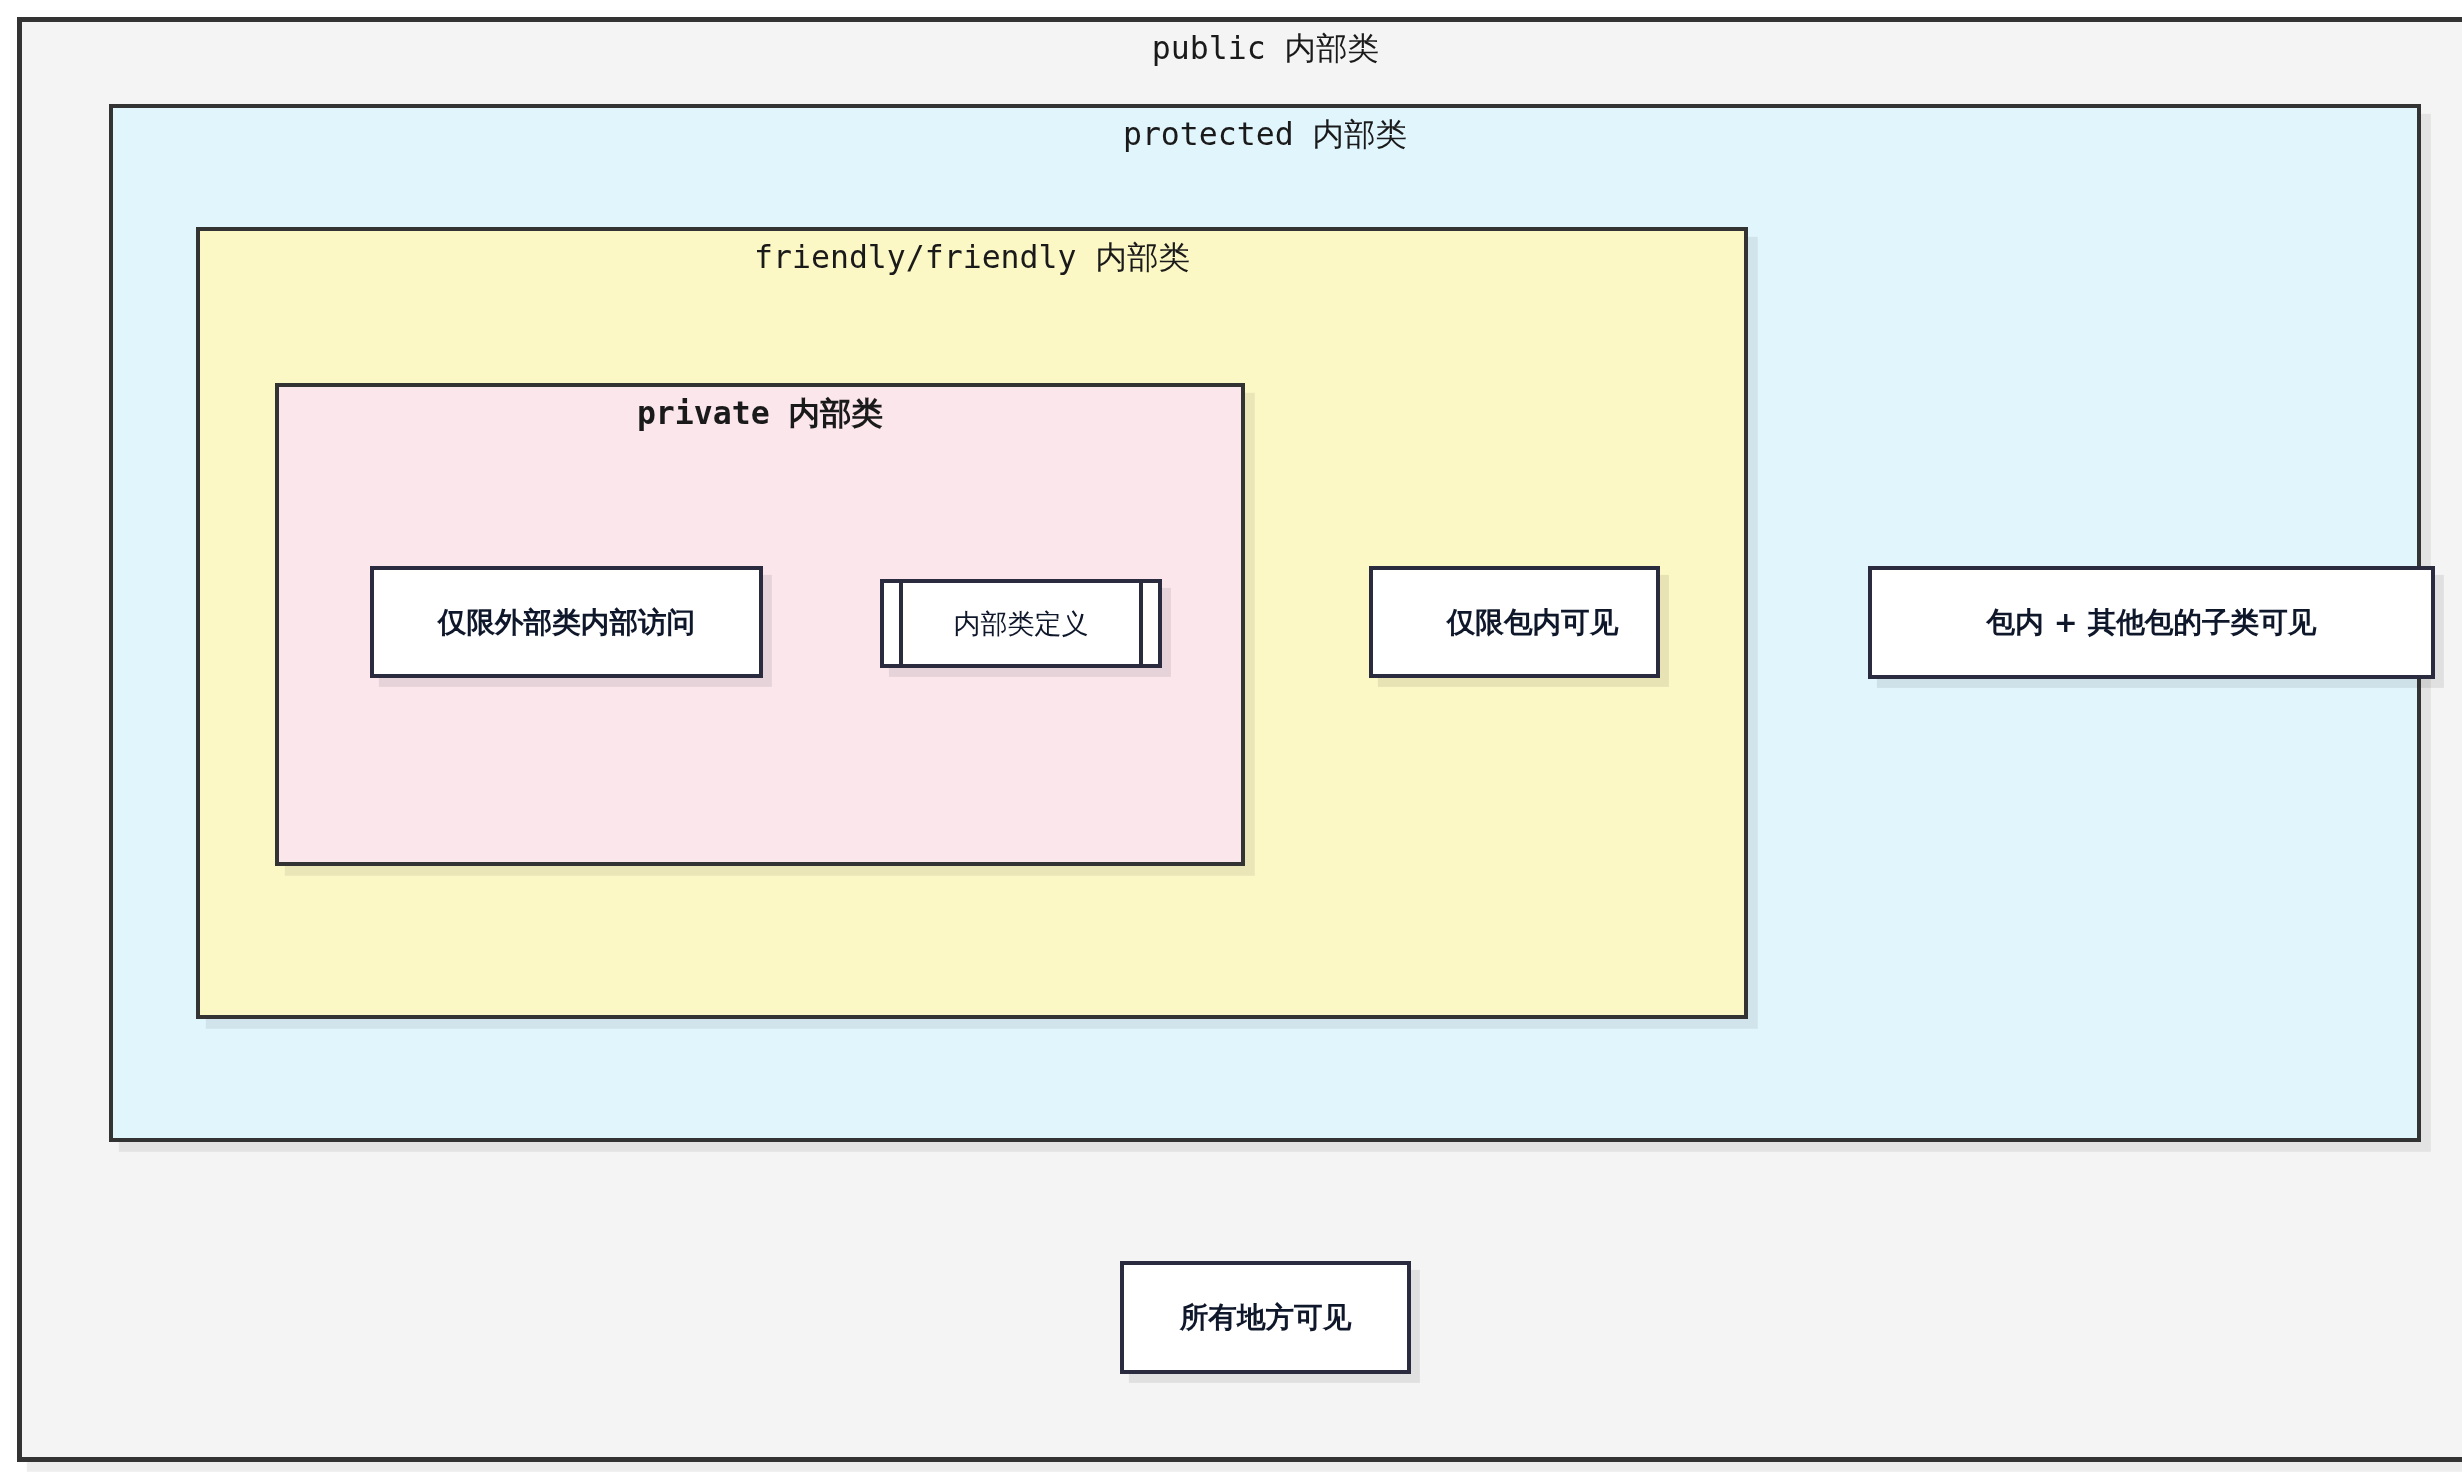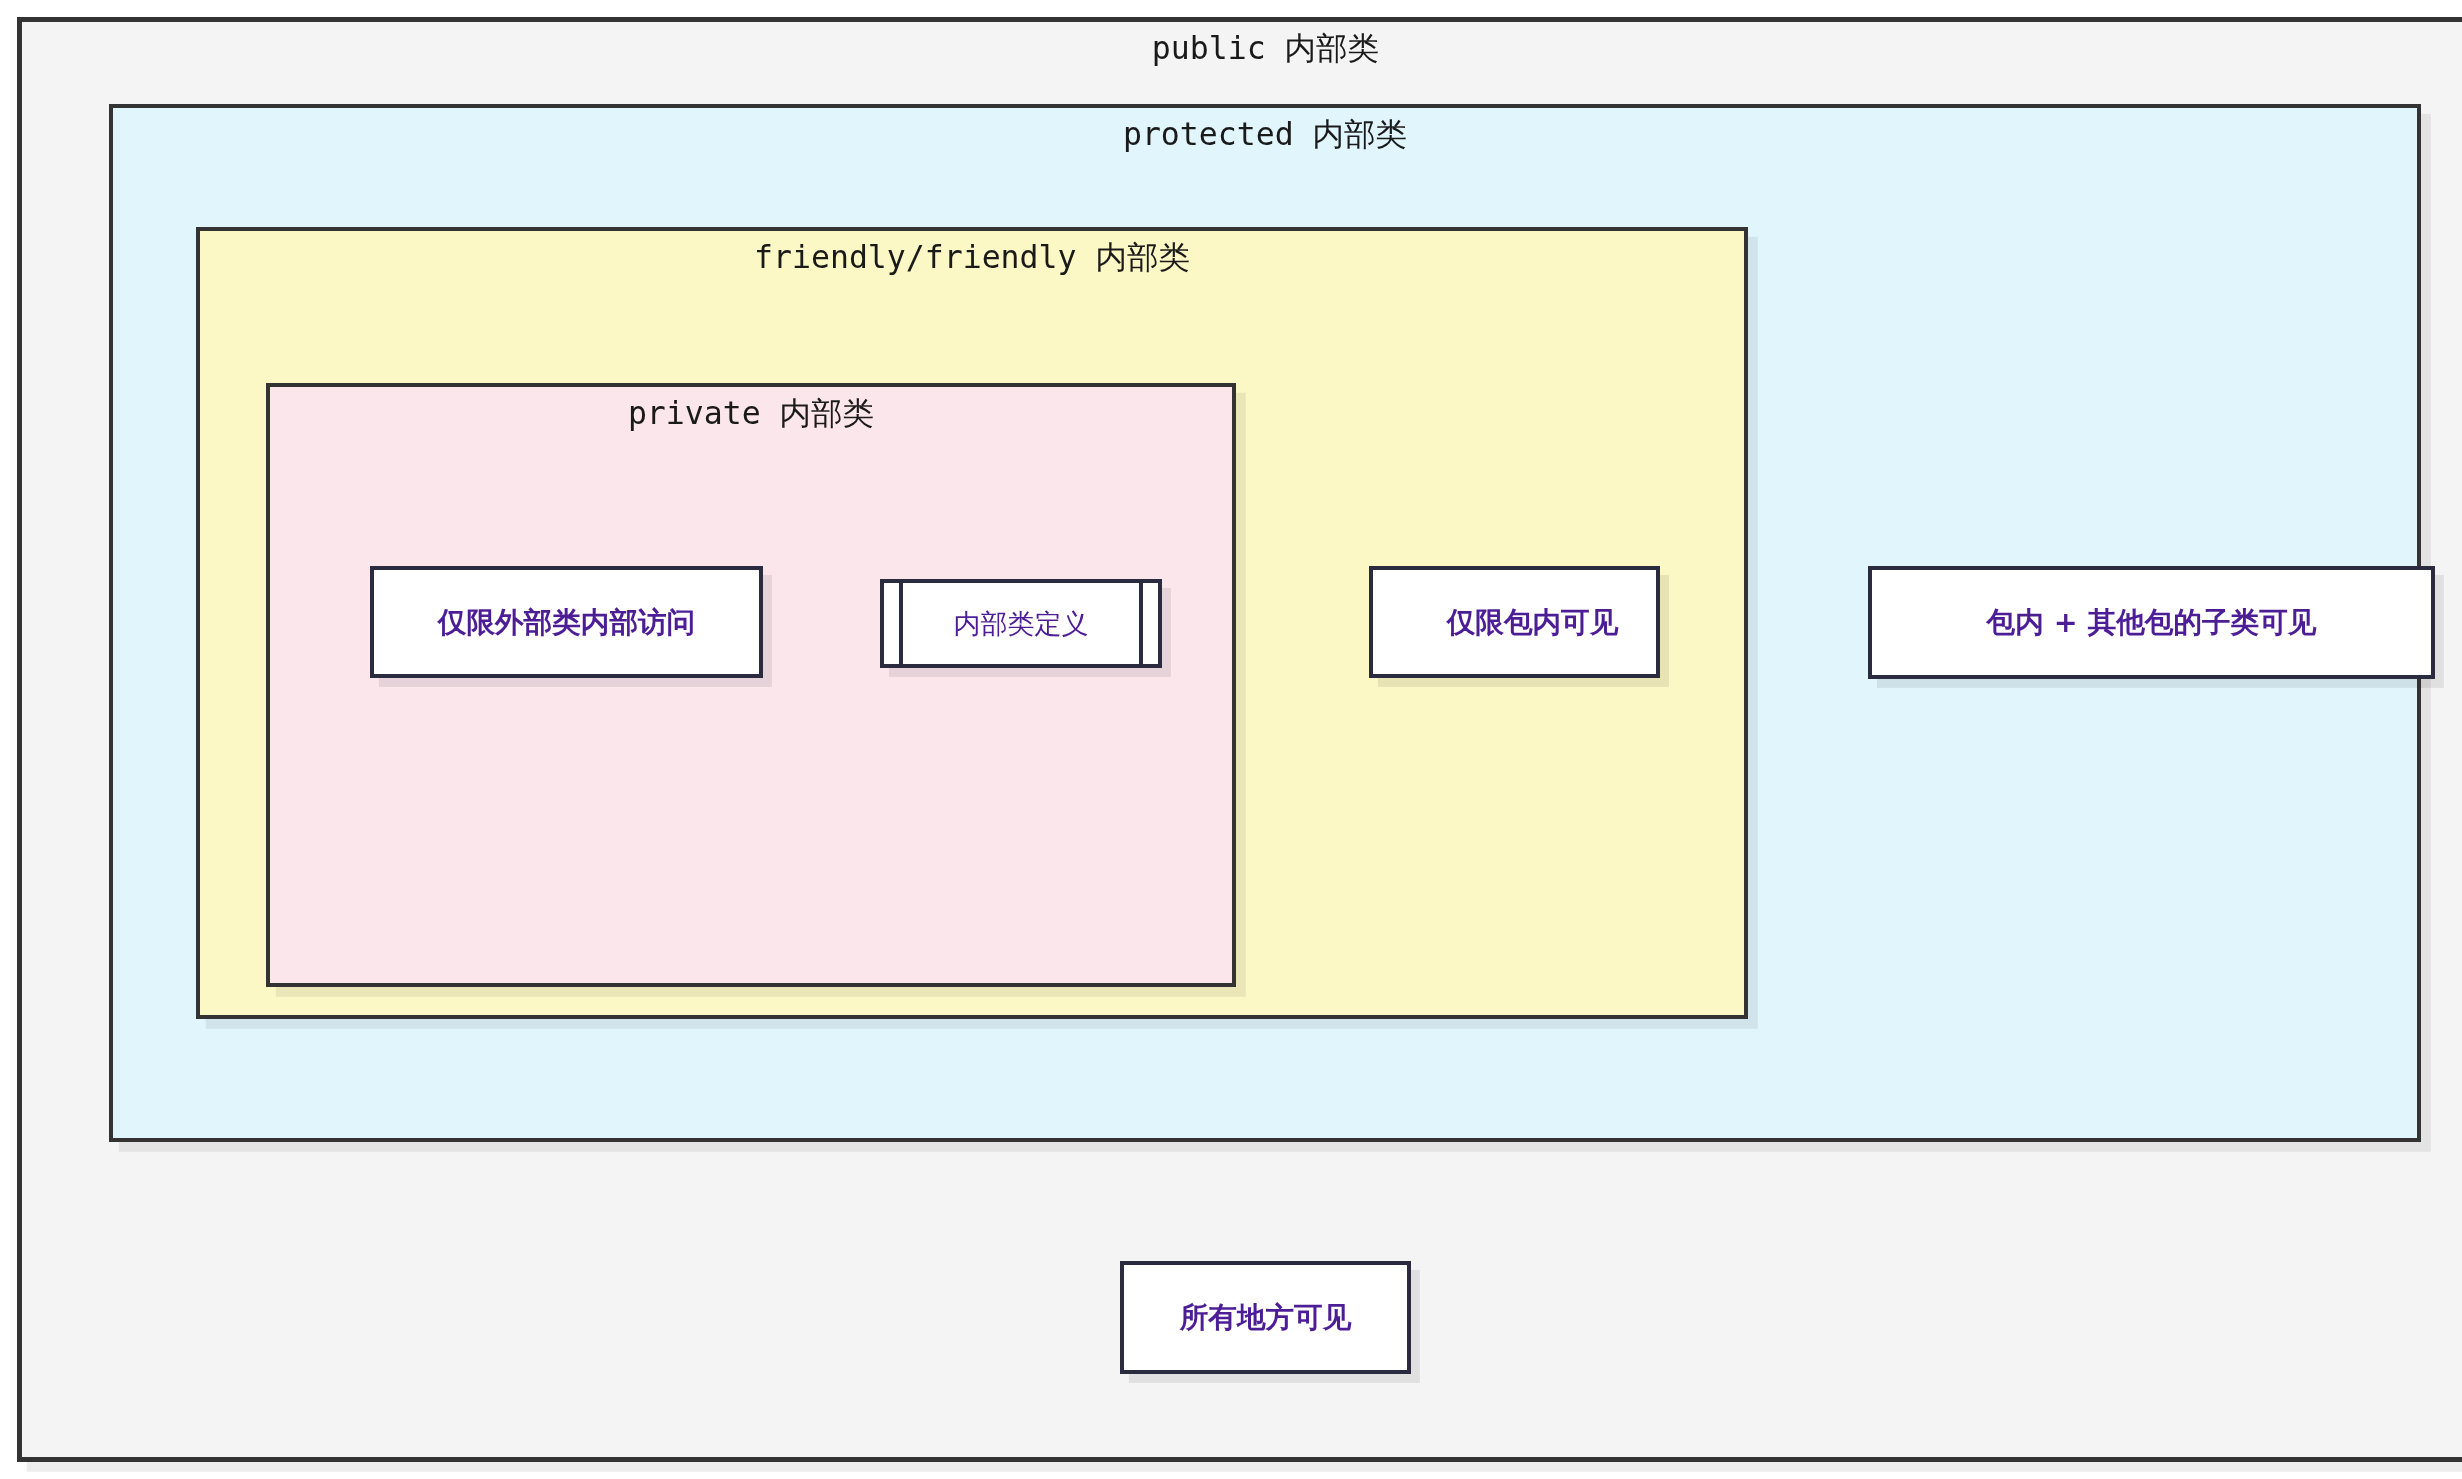--- a/index.html
+++ b/index.html
@@ -29,33 +29,33 @@
     font-family: "DejaVu Sans Mono", "DejaVu Sans", sans-serif;
     font-size: 31.5px;
     line-height: 38px;
     padding-top: 6.9px;
     color: #1a1a1a;
     white-space: nowrap;
   }
   .sg-public    { left: 17px;  top: 17px;  width: 2497px; height: 1445px; background: #f4f4f4; border-width: 5.4px; }
   .sg-protected { left: 109px; top: 104px; width: 2312px; height: 1038px; background: #e1f5fd; }
   .sg-default   { left: 196px; top: 227px; width: 1552px; height: 792px; background: #fcf8c5; }
-  .sg-private   { left: 266px; top: 383px; width: 970px; height: 604px;  background: #fbe6ec; }
+  .sg-private   { left: 275px; top: 383px; width: 970px; height: 483px;  background: #fbe6ec; font-weight: bold; }
 
   
   .node {
     position: absolute;
     box-sizing: border-box;
     background: #ffffff;
     border: 4.4px solid #2b2b40;
     box-shadow: 8.9px 8.9px 0 rgba(50, 50, 50, 0.10);
     display: flex;
     align-items: center;
     justify-content: center;
-    color: #4c1d95;
+    color: #0f172a;
     font-weight: 700;
     font-size: 28.6px;
     white-space: nowrap;
   }
   .node-outer-only   { left: 370px;  top: 566px; width: 393px; height: 112px; }
   .node-inner-def    { left: 880px; top: 579px; width: 282px; height: 89px; font-weight: 400; font-size: 27px; align-items: center; }
   .node-package-only { left: 1369px; top: 566px; width: 291px; height: 112px; padding-left: 36px; }
   .node-pkg-subclass { left: 1868px; top: 566px; width: 567px; height: 113px; }
   .node-everywhere   { left: 1120px; top: 1261px; width: 291px; height: 113px; justify-content: center; }
 

